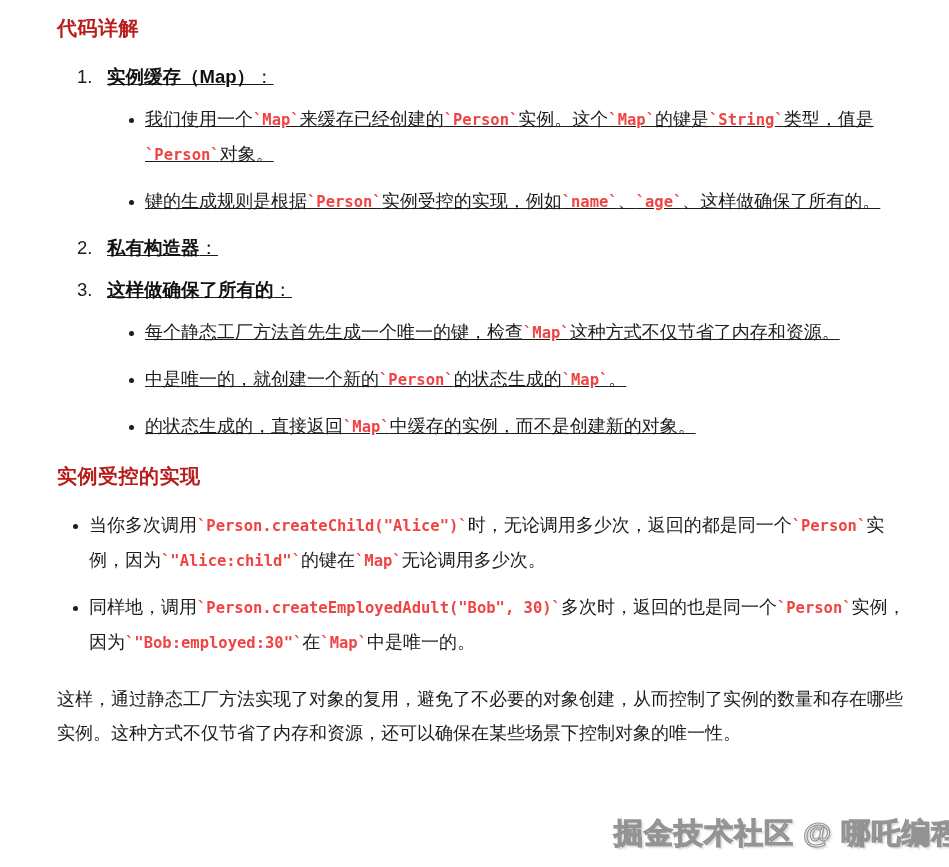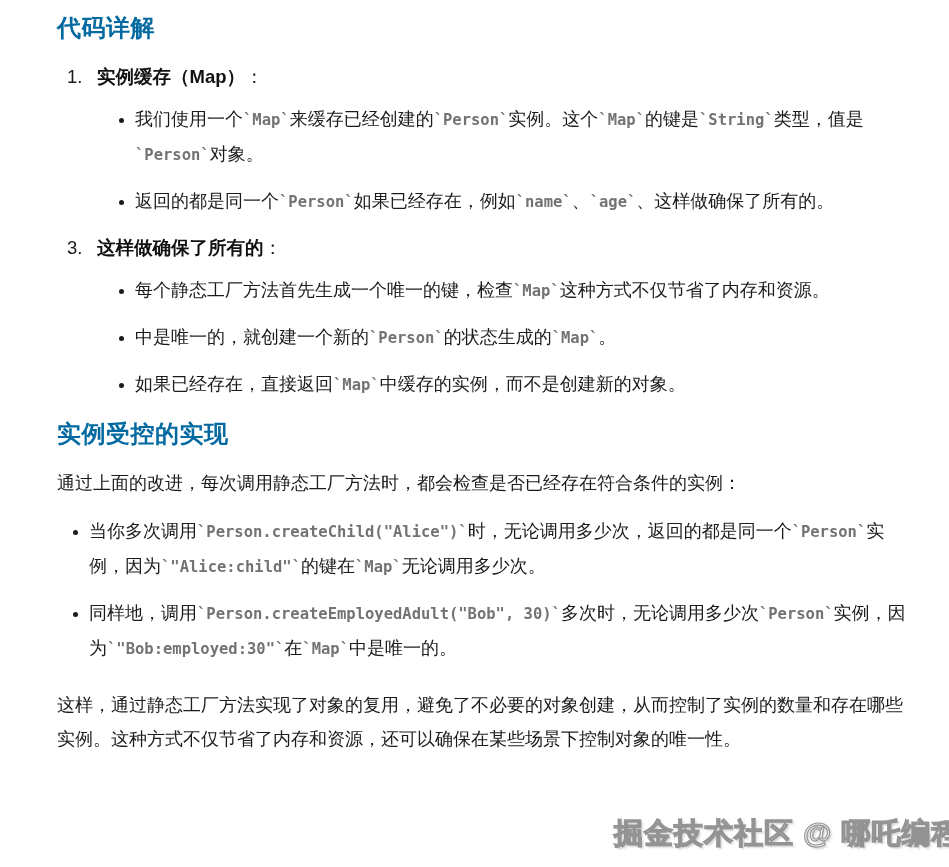--- a/index.html
+++ b/index.html
@@ -10,46 +10,46 @@
     font-size: 18px;
     -webkit-font-smoothing: antialiased;
   }
   .doc {
     position: relative;
     width: 949px; height: 867px;
     padding: 12px 36px 0 57px;
     box-sizing: border-box;
   }
   h2.sec-heading {
-    font-size: 24px; line-height: 32px; font-weight: 700;
-    color: #0369a1; margin: 0 0 20px 0; letter-spacing: 0.5px;
+    font-size: 20px; line-height: 32px; font-weight: 700;
+    color: #b91c1c; margin: 0 0 20px 0; letter-spacing: 0.5px;
   }
   h2.sec-heading.second { margin-top: 8px; margin-bottom: 16px; }
 
-  ol.main { list-style: none; margin: 4px; padding: 0 0 0 6px; }
+  ol.main { list-style: none; margin: 14px; padding: 0 0 0 6px; text-decoration: underline; }
   ol.main > li { margin: 0 0 16px 0; font-weight: 400; }
   .item-head { font-size: 18.5px; line-height: 26px; }
   .item-num { display: inline-block; min-width: 30px; font-weight: 400; }
   .item-label { font-weight: 700; color: #111111; }
   .item-suffix { font-weight: 400; }
 
   ul.sub { list-style: disc; margin: 12px 0 0 0; padding: 0 0 0 68px; }
   ul.sub > li { margin: 0 0 12px 0; line-height: 34px; }
   ul.sub > li::marker { color: #1b1b1b; font-size: 15px; }
 
   ul.top { list-style: disc; margin: 14px 0 0 0; padding: 0 0 0 32px; }
   ul.top > li { margin: 0 0 12px 0; line-height: 34px; }
   ul.top > li::marker { color: #1b1b1b; font-size: 15px; }
 
   p.body-p { margin: 16px 0 0 0; line-height: 34px; }
   p.body-p.closing { margin-top: 22px; }
 
   code.inline {
     font-family: "DejaVu Sans Mono", "Liberation Mono", monospace;
-    font-weight: 700; font-size: 15.5px; color: #737373;
+    font-weight: 700; font-size: 15.5px; color: #ef4444;
     letter-spacing: 0;
   }
 
   .watermark {
     position: absolute; left: 614px; top: 814px;
     font-size: 29px; font-weight: 700; letter-spacing: 1px;
     white-space: nowrap;
     color: rgba(255,255,255,0.12);
     -webkit-text-stroke: 1.2px rgba(142,142,142,0.95);
     text-shadow: 2px 2px 2px rgba(130,130,130,0.35);
@@ -61,41 +61,41 @@
 
 <main class="doc">
 
   <h2 class="sec-heading">代码详解</h2>
 
   <ol class="main">
       <li>
         <div class="item-head"><span class="item-num">1.</span><span class="item-label">实例缓存（Map）</span><span class="item-suffix">：</span></div>
         <ul class="sub">
           <li><span class="text-run">我们使用一个</span><code class="inline">`Map`</code><span class="text-run">来缓存已经创建的</span><code class="inline">`Person`</code><span class="text-run">实例。这个</span><code class="inline">`Map`</code><span class="text-run">的键是</span><code class="inline">`String`</code><span class="text-run">类型，值是</span><code class="inline">`Person`</code><span class="text-run">对象。</span></li>
-          <li><span class="text-run">返回的都是同一个</span><code class="inline">`Person`</code><span class="text-run">如果已经存在，例如</span><code class="inline">`name`</code><span class="text-run">、</span><code class="inline">`age`</code><span class="text-run">、这样做确保了所有的。</span></li>
+          <li><span class="text-run">键的生成规则是根据</span><code class="inline">`Person`</code><span class="text-run">实例受控的实现，例如</span><code class="inline">`name`</code><span class="text-run">、</span><code class="inline">`age`</code><span class="text-run">、这样做确保了所有的。</span></li>
         </ul>
       </li>
       <li>
+        <div class="item-head"><span class="item-num">2.</span><span class="item-label">私有构造器</span><span class="item-suffix">：</span></div>
       </li>
       <li>
         <div class="item-head"><span class="item-num">3.</span><span class="item-label">这样做确保了所有的</span><span class="item-suffix">：</span></div>
         <ul class="sub">
           <li><span class="text-run">每个静态工厂方法首先生成一个唯一的键，检查</span><code class="inline">`Map`</code><span class="text-run">这种方式不仅节省了内存和资源。</span></li>
           <li><span class="text-run">中是唯一的，就创建一个新的</span><code class="inline">`Person`</code><span class="text-run">的状态生成的</span><code class="inline">`Map`</code><span class="text-run">。</span></li>
-          <li><span class="text-run">如果已经存在，直接返回</span><code class="inline">`Map`</code><span class="text-run">中缓存的实例，而不是创建新的对象。</span></li>
+          <li><span class="text-run">的状态生成的，直接返回</span><code class="inline">`Map`</code><span class="text-run">中缓存的实例，而不是创建新的对象。</span></li>
         </ul>
       </li>
     </ol>
 
   <h2 class="sec-heading second">实例受控的实现</h2>
 
-  <p class="body-p"><span class="text-run">通过上面的改进，每次调用静态工厂方法时，都会检查是否已经存在符合条件的实例：</span></p>
 
   <ul class="top">
       <li><span class="text-run">当你多次调用</span><code class="inline">`Person.createChild("Alice")`</code><span class="text-run">时，无论调用多少次，返回的都是同一个</span><code class="inline">`Person`</code><span class="text-run">实例，因为</span><code class="inline">`"Alice:child"`</code><span class="text-run">的键在</span><code class="inline">`Map`</code><span class="text-run">无论调用多少次。</span></li>
-      <li><span class="text-run">同样地，调用</span><code class="inline">`Person.createEmployedAdult("Bob", 30)`</code><span class="text-run">多次时，无论调用多少次</span><code class="inline">`Person`</code><span class="text-run">实例，因为</span><code class="inline">`"Bob:employed:30"`</code><span class="text-run">在</span><code class="inline">`Map`</code><span class="text-run">中是唯一的。</span></li>
+      <li><span class="text-run">同样地，调用</span><code class="inline">`Person.createEmployedAdult("Bob", 30)`</code><span class="text-run">多次时，返回的也是同一个</span><code class="inline">`Person`</code><span class="text-run">实例，因为</span><code class="inline">`"Bob:employed:30"`</code><span class="text-run">在</span><code class="inline">`Map`</code><span class="text-run">中是唯一的。</span></li>
     </ul>
 
   <p class="body-p closing"><span class="text-run">这样，通过静态工厂方法实现了对象的复用，避免了不必要的对象创建，从而控制了实例的数量和存在哪些实例。这种方式不仅节省了内存和资源，还可以确保在某些场景下控制对象的唯一性。</span></p>
 
   <div class="watermark">掘金技术社区 @ 哪吒编程</div>
 
 </main>
 
 </body></html>

